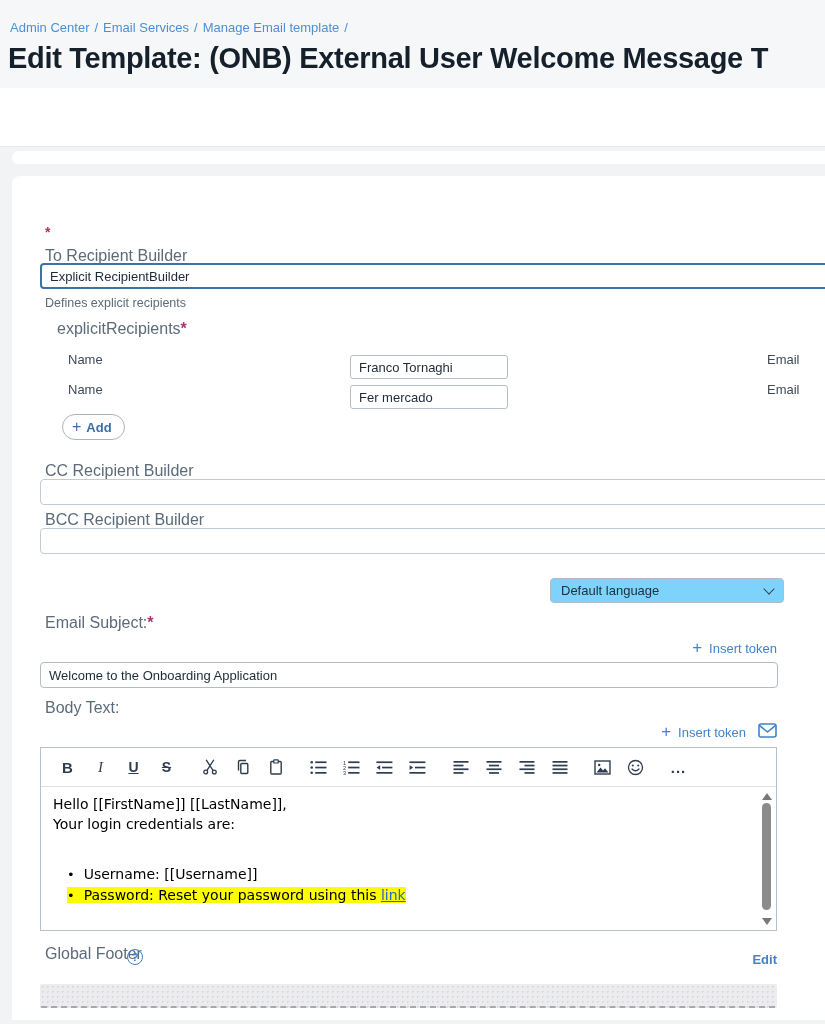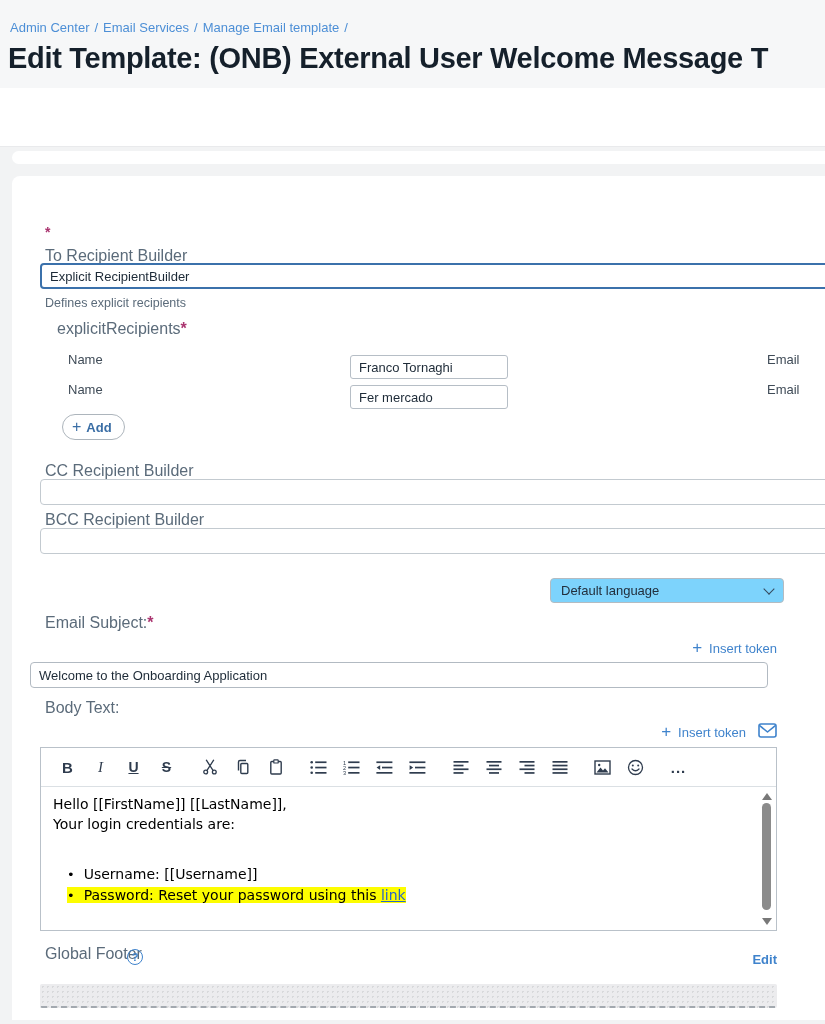--- a/index.html
+++ b/index.html
@@ -65,21 +65,21 @@
     border:1px solid #b4bbc1; border-radius:4px; display:flex; align-items:center; padding:0 10px;
     font-size:13px; color:#222f3d; cursor:pointer;margin-left:7px;
   }
   .chev { width:8px; height:8px; border-right:1.7px solid #35485c; border-bottom:1.7px solid #35485c;
     transform:rotate(45deg); margin-left:auto; margin-top:-4px; }
   #label-subject { left:45px; top:614px; }
   .insert-row { position:absolute; right:48px; display:flex; align-items:center; gap:12px;
     color:#3f83cc; font-size:13px; cursor:pointer; }
   #insert-subject { top:638px; } #insert-body { top:722px; }
   .insert-row .plus { font-size:17px; font-weight:400; margin-right:-5px; }
-  #input-subject { left:30px; top:662px; width:738px; height:26px; border-color:#b2bac2; }
+  #input-subject { left:40px; top:662px; width:738px; height:26px; border-color:#b2bac2; }
   #label-body { left:45px; top:699px; }
   
   .editor { position:absolute; left:40px; top:747px; width:737px; height:184px; background:#fff; border:1px solid #b9c1c9; }
   .toolbar { height:39px; border-bottom:1px solid #dbe0e4; display:flex; align-items:center; padding:0 18px; }
   .tb-group { display:flex; align-items:center; gap:16px; margin-right:26px; }
   .tb-btn { min-width:17px; height:20px; display:flex; align-items:center; justify-content:center;
     color:#2f3c4e; cursor:pointer; background:none; border:none; font-family:"Liberation Sans",sans-serif; }
   .tb-btn svg { display:block; }
   .g-bold { font-size:15px; font-weight:700; }
   .g-italic { font-size:15px; font-style:italic; font-family:"Liberation Serif",serif; }

